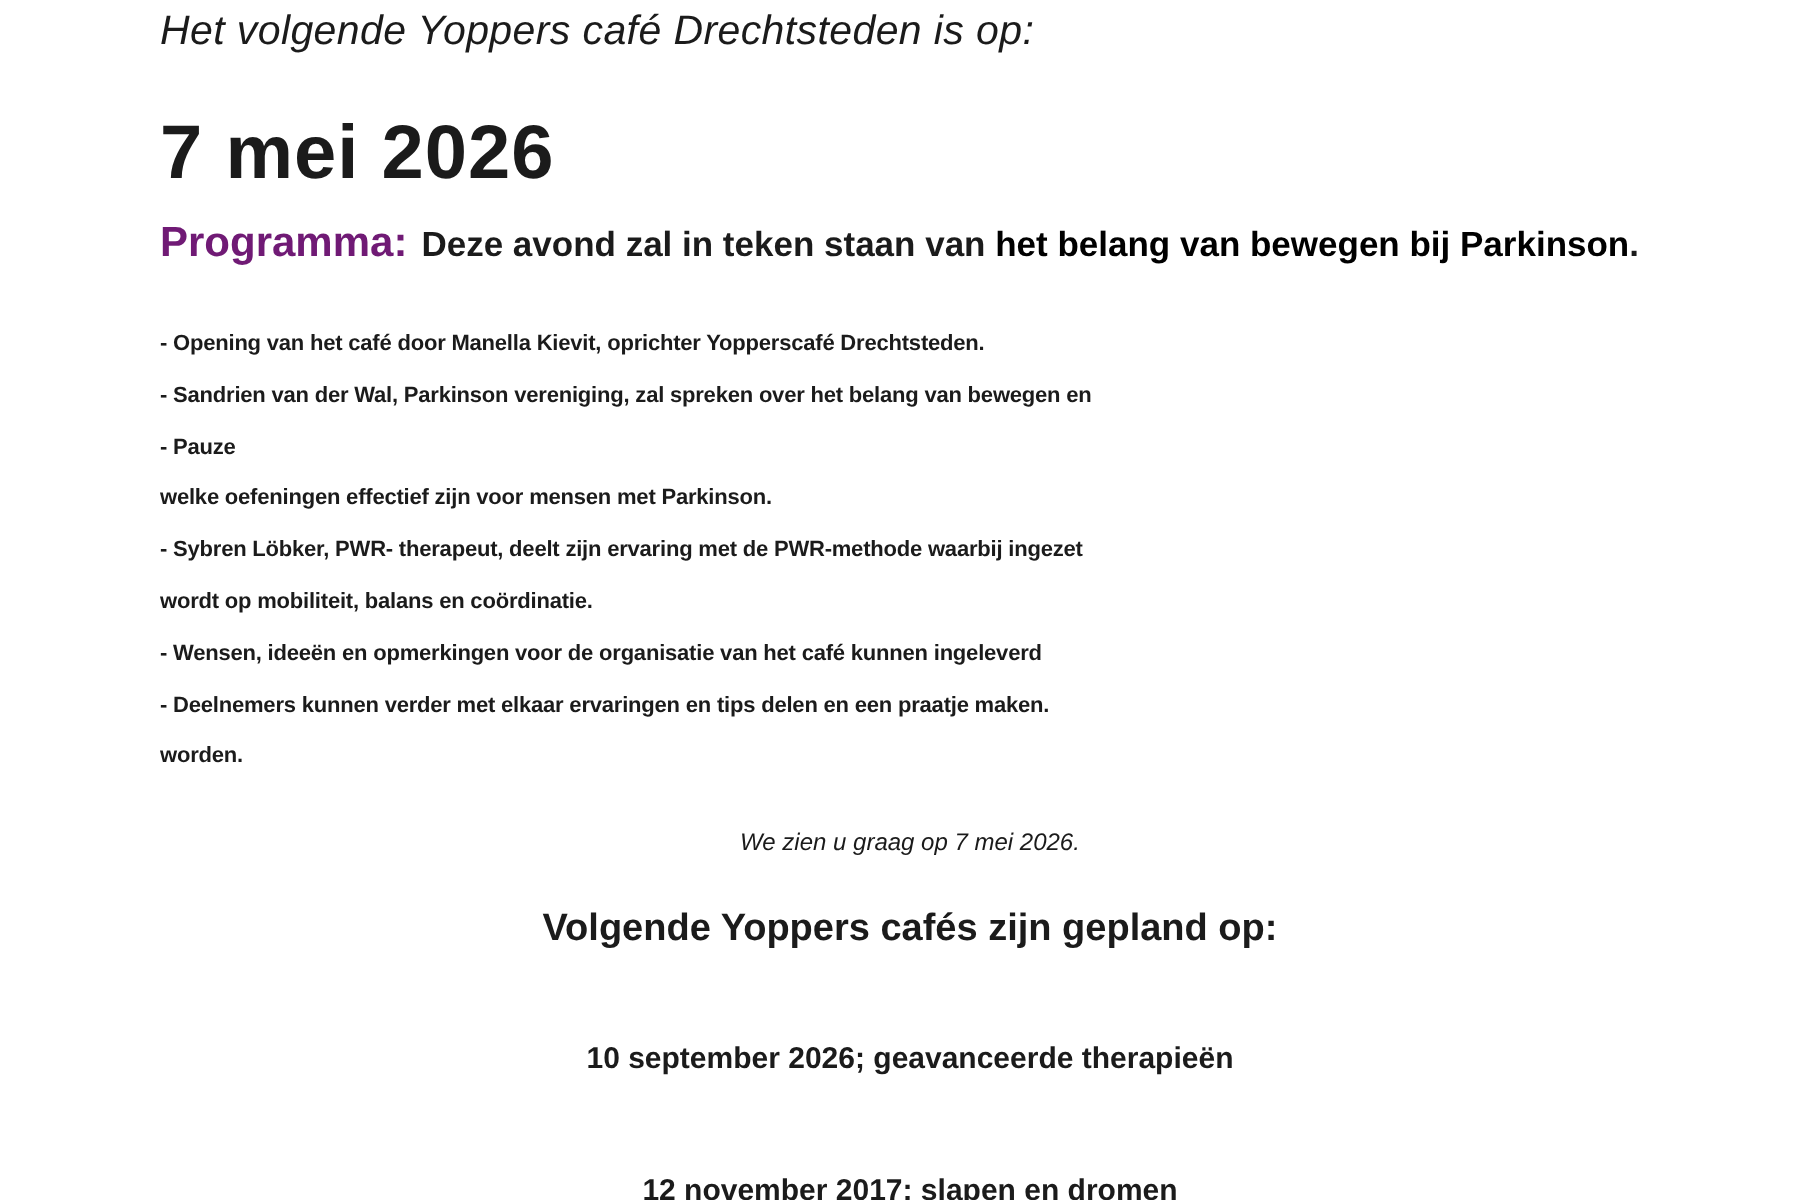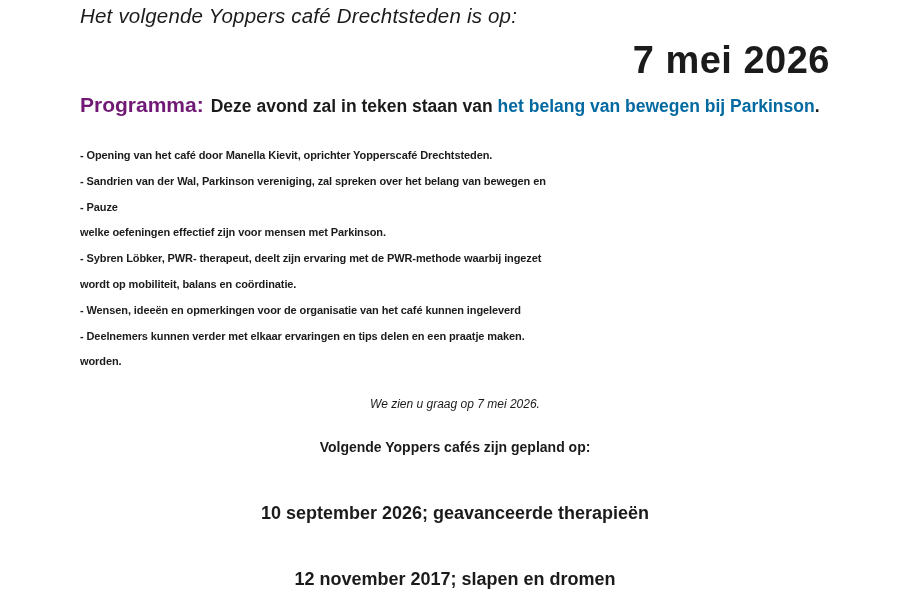--- a/index.html
+++ b/index.html
@@ -22,76 +22,76 @@
     background: #ffffff;
   }
   .intro-line {
     margin-top: 2px;
     font-size: 20.5px;
     line-height: 27px;
     font-style: italic;
     letter-spacing: 0.2px;
   }
   .date-title {
-    margin-top: 11px;
+    margin-top: 28px;
     font-size: 38px;
     line-height: 40px;
     font-weight: bold;
-    text-align: right;
+    text-align: left;
     letter-spacing: 0.5px;
   }
   .programma-line {
     margin-top: 11px;
     line-height: 27px;
     white-space: nowrap;
   }
   .programma-label {
     font-size: 21px;
     font-weight: bold;
     color: #701a75;
     margin-right: 7px;
   }
   .programma-lead, .programma-end {
     font-size: 17.5px;
     font-weight: bold;
   }
   .programma-highlight {
     font-size: 17.5px;
     font-weight: bold;
-    color: #0369a1;
+    color: #000000;
   }
   .agenda {
     margin-top: 23px;
   }
   .agenda-line {
     font-size: 11px;
     font-weight: bold;
     line-height: 25.8px;
     white-space: nowrap;
     letter-spacing: -0.1px;
   }
   .see-you-line {
     margin-top: 16px;
     font-size: 12px;
     line-height: 26px;
     font-style: italic;
     text-align: center;
   }
   .upcoming-heading {
     margin-top: 18px;
-    font-size: 14px;
+    font-size: 19px;
     line-height: 25px;
     font-weight: bold;
     text-align: center;
   }
   .upcoming-dates {
     margin-top: 20px;
   }
   .upcoming-date {
-    font-size: 18px;
+    font-size: 15px;
     line-height: 26px;
     font-weight: bold;
     text-align: center;
     margin-top: 40px;
   }
   .venue-heading {
     margin-top: 21px;
     font-size: 17px;
     line-height: 25px;
     font-weight: bold;

